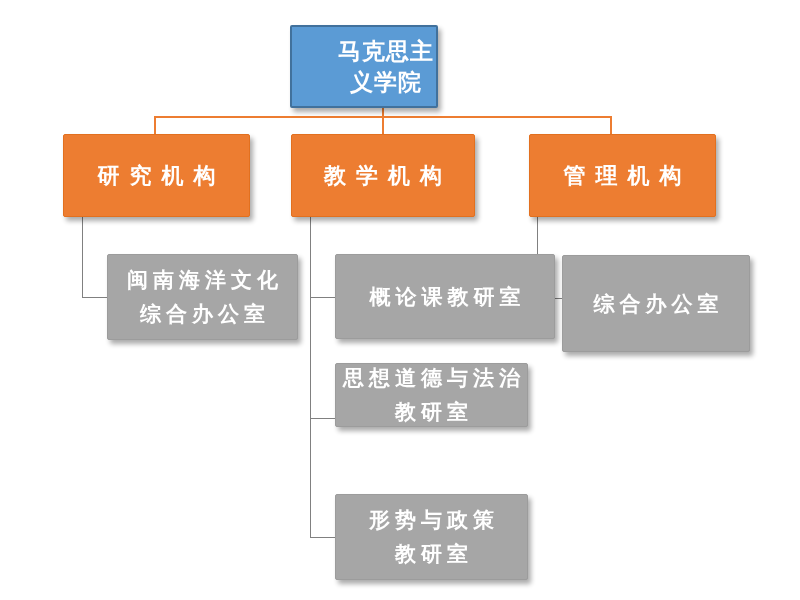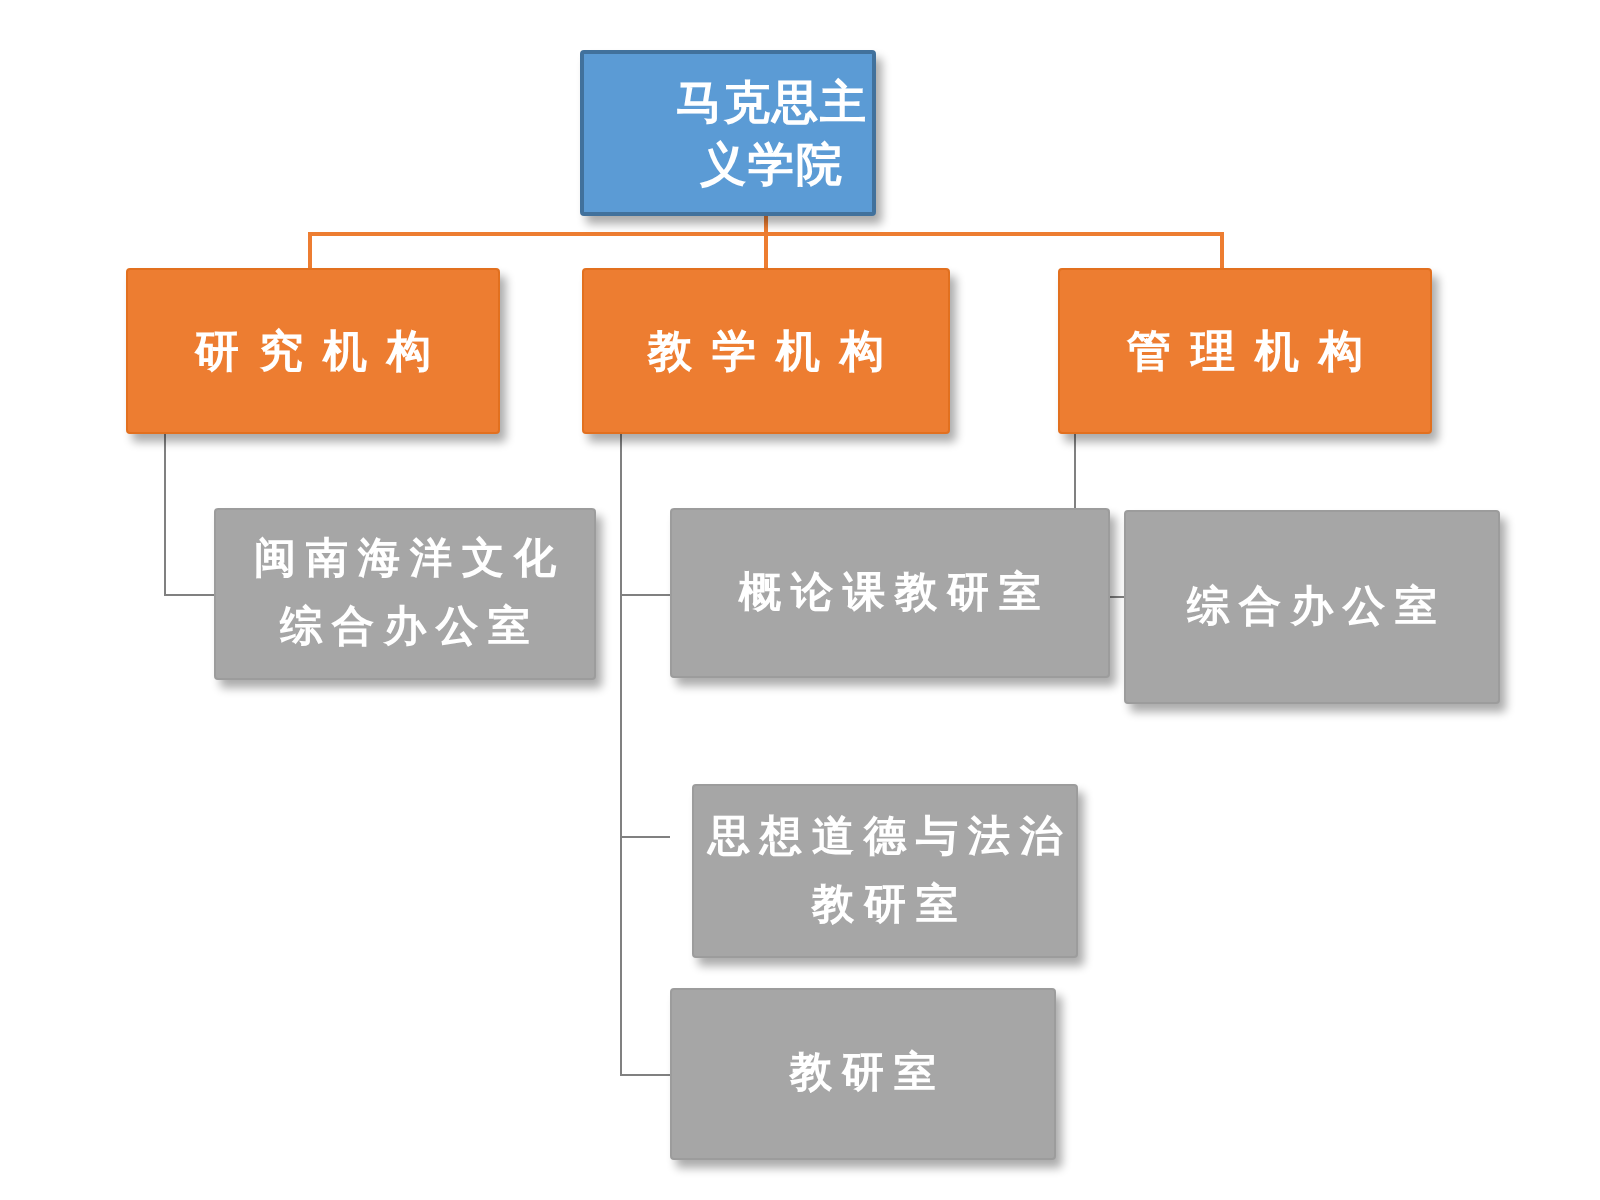--- a/index.html
+++ b/index.html
@@ -77,25 +77,26 @@
   </div>
 
   <div class="node node-leaf" style="left:107px;top:254px;width:191px;height:86px;">
     <span>闽南海洋文化</span>
     <span>综合办公室</span>
   </div>
 
   <div class="node node-leaf" style="left:335px;top:254px;width:220px;height:85px;">
     <span>概论课教研室</span>
   </div>
-  <div class="node node-leaf" style="left:335px;top:392px;width:193px;height:87px;margin-left:11px;">
+  <div class="node node-leaf" style="left:335px;top:363px;width:193px;height:64px;">
     <span>思想道德与法治</span>
     <span>教研室</span>
   </div>
   <div class="node node-leaf" style="left:335px;top:494px;width:193px;height:86px;">
+    <span>形势与政策</span>
     <span>教研室</span>
   </div>
 
   <div class="node node-leaf" style="left:562px;top:255px;width:188px;height:97px;">
     <span>综合办公室</span>
   </div>
 
 </div>
 
 </body></html>

